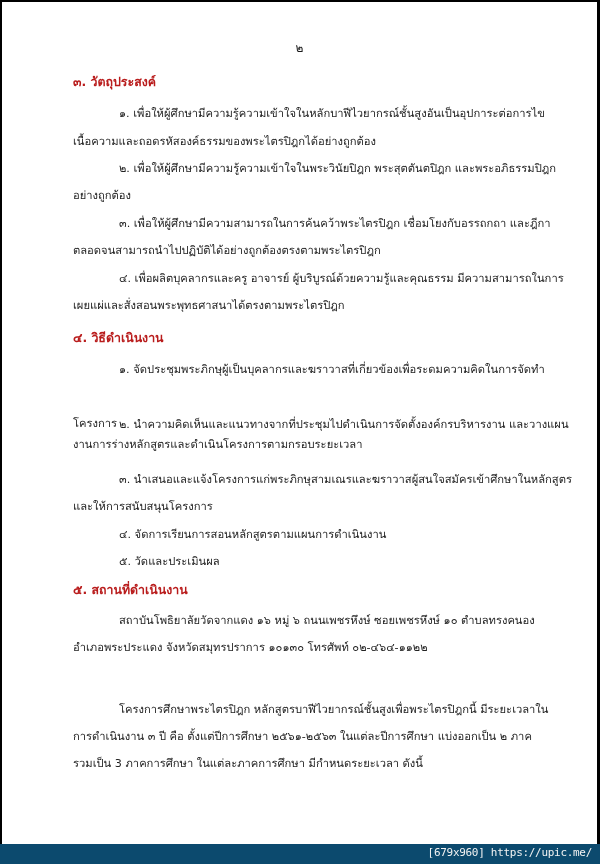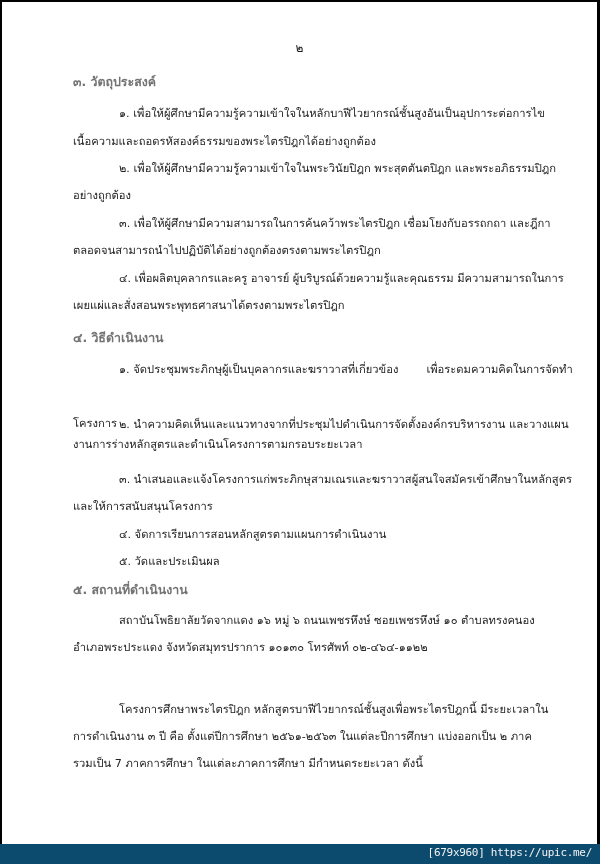--- a/index.html
+++ b/index.html
@@ -34,28 +34,27 @@
     .line {
       position: absolute;
       white-space: nowrap;
       font-size: 11.2px;
       line-height: 14px;
       color: #222;
     }
     .heading {
       font-weight: bold;
       font-size: 12.4px;
-      color: #737373;
+      color: #b91c1c;
     }
     .indent { left: 117px; }
     .flush  { left: 71px; }
     .spread {
       display: flex;
       justify-content: space-between;
-      gap: 28px;
     }
     .footer-bar {
       position: absolute;
       left: 0;
       top: 844px;
       width: 600px;
       height: 35px;
       background: #0c4a6e;
     }
     .footer-text {
@@ -108,19 +107,19 @@
   <div class="line indent" style="top:553px;">๕. วัดและประเมินผล</div>
 
   <div class="line heading flush" style="top:581px;text-align:center;">๕. สถานที่ดำเนินงาน</div>
 
   <div class="line indent" style="top:612px;">สถาบันโพธิยาลัยวัดจากแดง ๑๖ หมู่ ๖ ถนนเพชรหึงษ์ ซอยเพชรหึงษ์ ๑๐ ตำบลทรงคนอง</div>
   <div class="line flush" style="top:639px;">อำเภอพระประแดง จังหวัดสมุทรปราการ ๑๐๑๓๐ โทรศัพท์ ๐๒-๔๖๔-๑๑๒๒</div>
 
 
   <div class="line indent" style="top:701px;">โครงการศึกษาพระไตรปิฎก   หลักสูตรบาฬีไวยากรณ์ชั้นสูงเพื่อพระไตรปิฎกนี้   มีระยะเวลาใน</div>
   <div class="line flush" style="top:728px;">การดำเนินงาน ๓ ปี คือ ตั้งแต่ปีการศึกษา ๒๕๖๑-๒๕๖๓ ในแต่ละปีการศึกษา แบ่งออกเป็น ๒ ภาค</div>
-  <div class="line flush" style="top:755px;">รวมเป็น 7 ภาคการศึกษา ในแต่ละภาคการศึกษา มีกำหนดระยะเวลา ดังนี้</div>
+  <div class="line flush" style="top:755px;">รวมเป็น 3 ภาคการศึกษา ในแต่ละภาคการศึกษา มีกำหนดระยะเวลา ดังนี้</div>
 
 </div>
 
 <div class="footer-bar">
   <span class="footer-text">[679x960] https://upic.me/</span>
 </div>
 
 </body></html>

